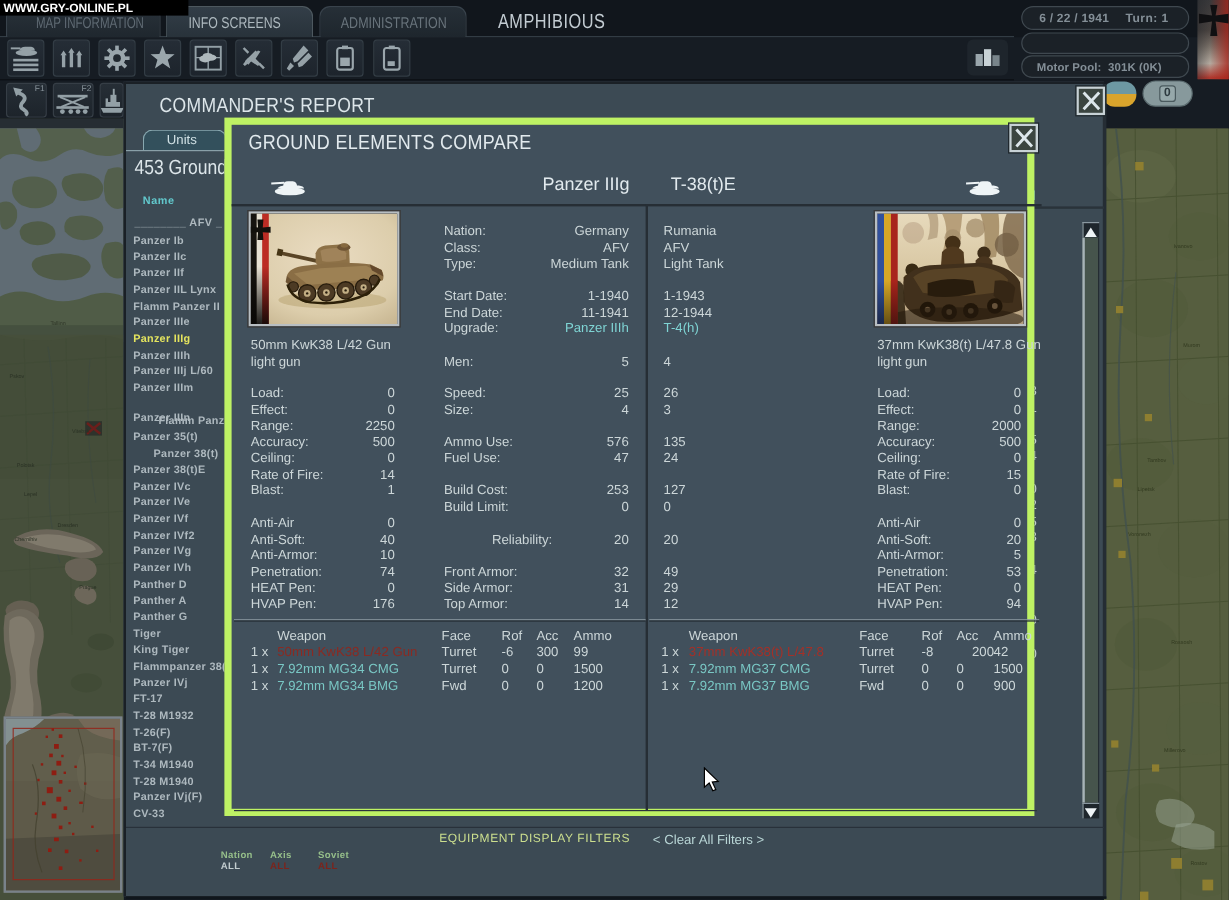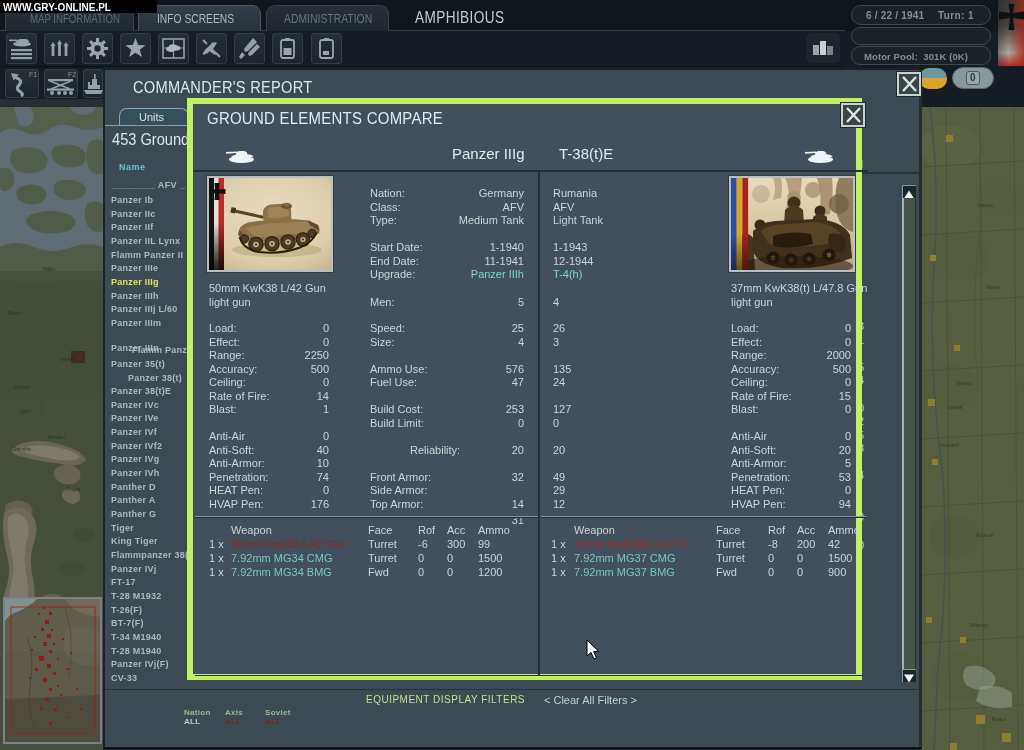--- a/index.html
+++ b/index.html
@@ -570,21 +570,21 @@
         <div class="txt" style="left:211px;top:272px;width:120px;text-align:right;font-size:11px;color:#ccd6d8;">47</div>
         <div class="txt" style="left:177px;top:299px;font-size:11px;color:#ccd6d8;">Build Cost:</div>
         <div class="txt" style="left:211px;top:299px;width:120px;text-align:right;font-size:11px;color:#ccd6d8;">253</div>
         <div class="txt" style="left:177px;top:312.5px;font-size:11px;color:#ccd6d8;">Build Limit:</div>
         <div class="txt" style="left:211px;top:312.5px;width:120px;text-align:right;font-size:11px;color:#ccd6d8;">0</div>
         <div class="txt" style="left:177px;top:339.5px;font-size:11px;color:#ccd6d8;margin-left:40px;">Reliability:</div>
         <div class="txt" style="left:211px;top:339.5px;width:120px;text-align:right;font-size:11px;color:#ccd6d8;">20</div>
         <div class="txt" style="left:177px;top:366.5px;font-size:11px;color:#ccd6d8;">Front Armor:</div>
         <div class="txt" style="left:211px;top:366.5px;width:120px;text-align:right;font-size:11px;color:#ccd6d8;">32</div>
         <div class="txt" style="left:177px;top:380px;font-size:11px;color:#ccd6d8;">Side Armor:</div>
-        <div class="txt" style="left:211px;top:380px;width:120px;text-align:right;font-size:11px;color:#ccd6d8;margin-top:30px;">31</div>
+        <div class="txt" style="left:211px;top:380px;width:120px;text-align:right;font-size:11px;color:#ccd6d8;">31</div>
         <div class="txt" style="left:177px;top:393.5px;font-size:11px;color:#ccd6d8;">Top Armor:</div>
         <div class="txt" style="left:211px;top:393.5px;width:120px;text-align:right;font-size:11px;color:#ccd6d8;">14</div>
         <div class="abs" style="left:2px;top:412px;width:343px;height:1px;background:#8a98a0;"></div>
         <div class="abs" style="left:2px;top:413px;width:343px;height:1px;background:#242c33;"></div>
         <div class="txt" style="left:38px;top:420px;font-size:11px;color:#ccd6d8;">Weapon</div>
         <div class="txt" style="left:175px;top:420px;font-size:11px;color:#ccd6d8;">Face</div>
         <div class="txt" style="left:225px;top:420px;font-size:11px;color:#ccd6d8;">Rof</div>
         <div class="txt" style="left:254px;top:420px;font-size:11px;color:#ccd6d8;">Acc</div>
         <div class="txt" style="left:285px;top:420px;font-size:11px;color:#ccd6d8;">Ammo</div>
         <div class="txt" style="left:16px;top:434px;font-size:11px;color:#ccd6d8;">1 x</div>
@@ -707,21 +707,21 @@
         <div class="abs" style="left:348px;top:413px;width:325px;height:1px;background:#242c33;"></div>
         <div class="txt" style="left:381px;top:420px;font-size:11px;color:#ccd6d8;">Weapon</div>
         <div class="txt" style="left:523px;top:420px;font-size:11px;color:#ccd6d8;">Face</div>
         <div class="txt" style="left:575px;top:420px;font-size:11px;color:#ccd6d8;">Rof</div>
         <div class="txt" style="left:604px;top:420px;font-size:11px;color:#ccd6d8;">Acc</div>
         <div class="txt" style="left:635px;top:420px;font-size:11px;color:#ccd6d8;">Ammo</div>
         <div class="txt" style="left:358px;top:434px;font-size:11px;color:#ccd6d8;">1 x</div>
         <div class="txt" style="left:381px;top:434px;font-size:11px;color:#ccd6d8;"><span style="color:#a33028;">37mm KwK38(t) L/47.8</span></div>
         <div class="txt" style="left:523px;top:434px;font-size:11px;color:#ccd6d8;">Turret</div>
         <div class="txt" style="left:575px;top:434px;font-size:11px;color:#ccd6d8;">-8</div>
-        <div class="txt" style="left:604px;top:434px;font-size:11px;color:#ccd6d8;">200</div>
+        <div class="txt" style="left:617px;top:434px;font-size:11px;color:#ccd6d8;">200</div>
         <div class="txt" style="left:635px;top:434px;font-size:11px;color:#ccd6d8;">42</div>
         <div class="txt" style="left:358px;top:448px;font-size:11px;color:#ccd6d8;">1 x</div>
         <div class="txt" style="left:381px;top:448px;font-size:11px;color:#ccd6d8;"><span style="color:#79c7c4;">7.92mm MG37 CMG</span></div>
         <div class="txt" style="left:523px;top:448px;font-size:11px;color:#ccd6d8;">Turret</div>
         <div class="txt" style="left:575px;top:448px;font-size:11px;color:#ccd6d8;">0</div>
         <div class="txt" style="left:604px;top:448px;font-size:11px;color:#ccd6d8;">0</div>
         <div class="txt" style="left:635px;top:448px;font-size:11px;color:#ccd6d8;">1500</div>
         <div class="txt" style="left:358px;top:462px;font-size:11px;color:#ccd6d8;">1 x</div>
         <div class="txt" style="left:381px;top:462px;font-size:11px;color:#ccd6d8;"><span style="color:#79c7c4;">7.92mm MG37 BMG</span></div>
         <div class="txt" style="left:523px;top:462px;font-size:11px;color:#ccd6d8;">Fwd</div>

